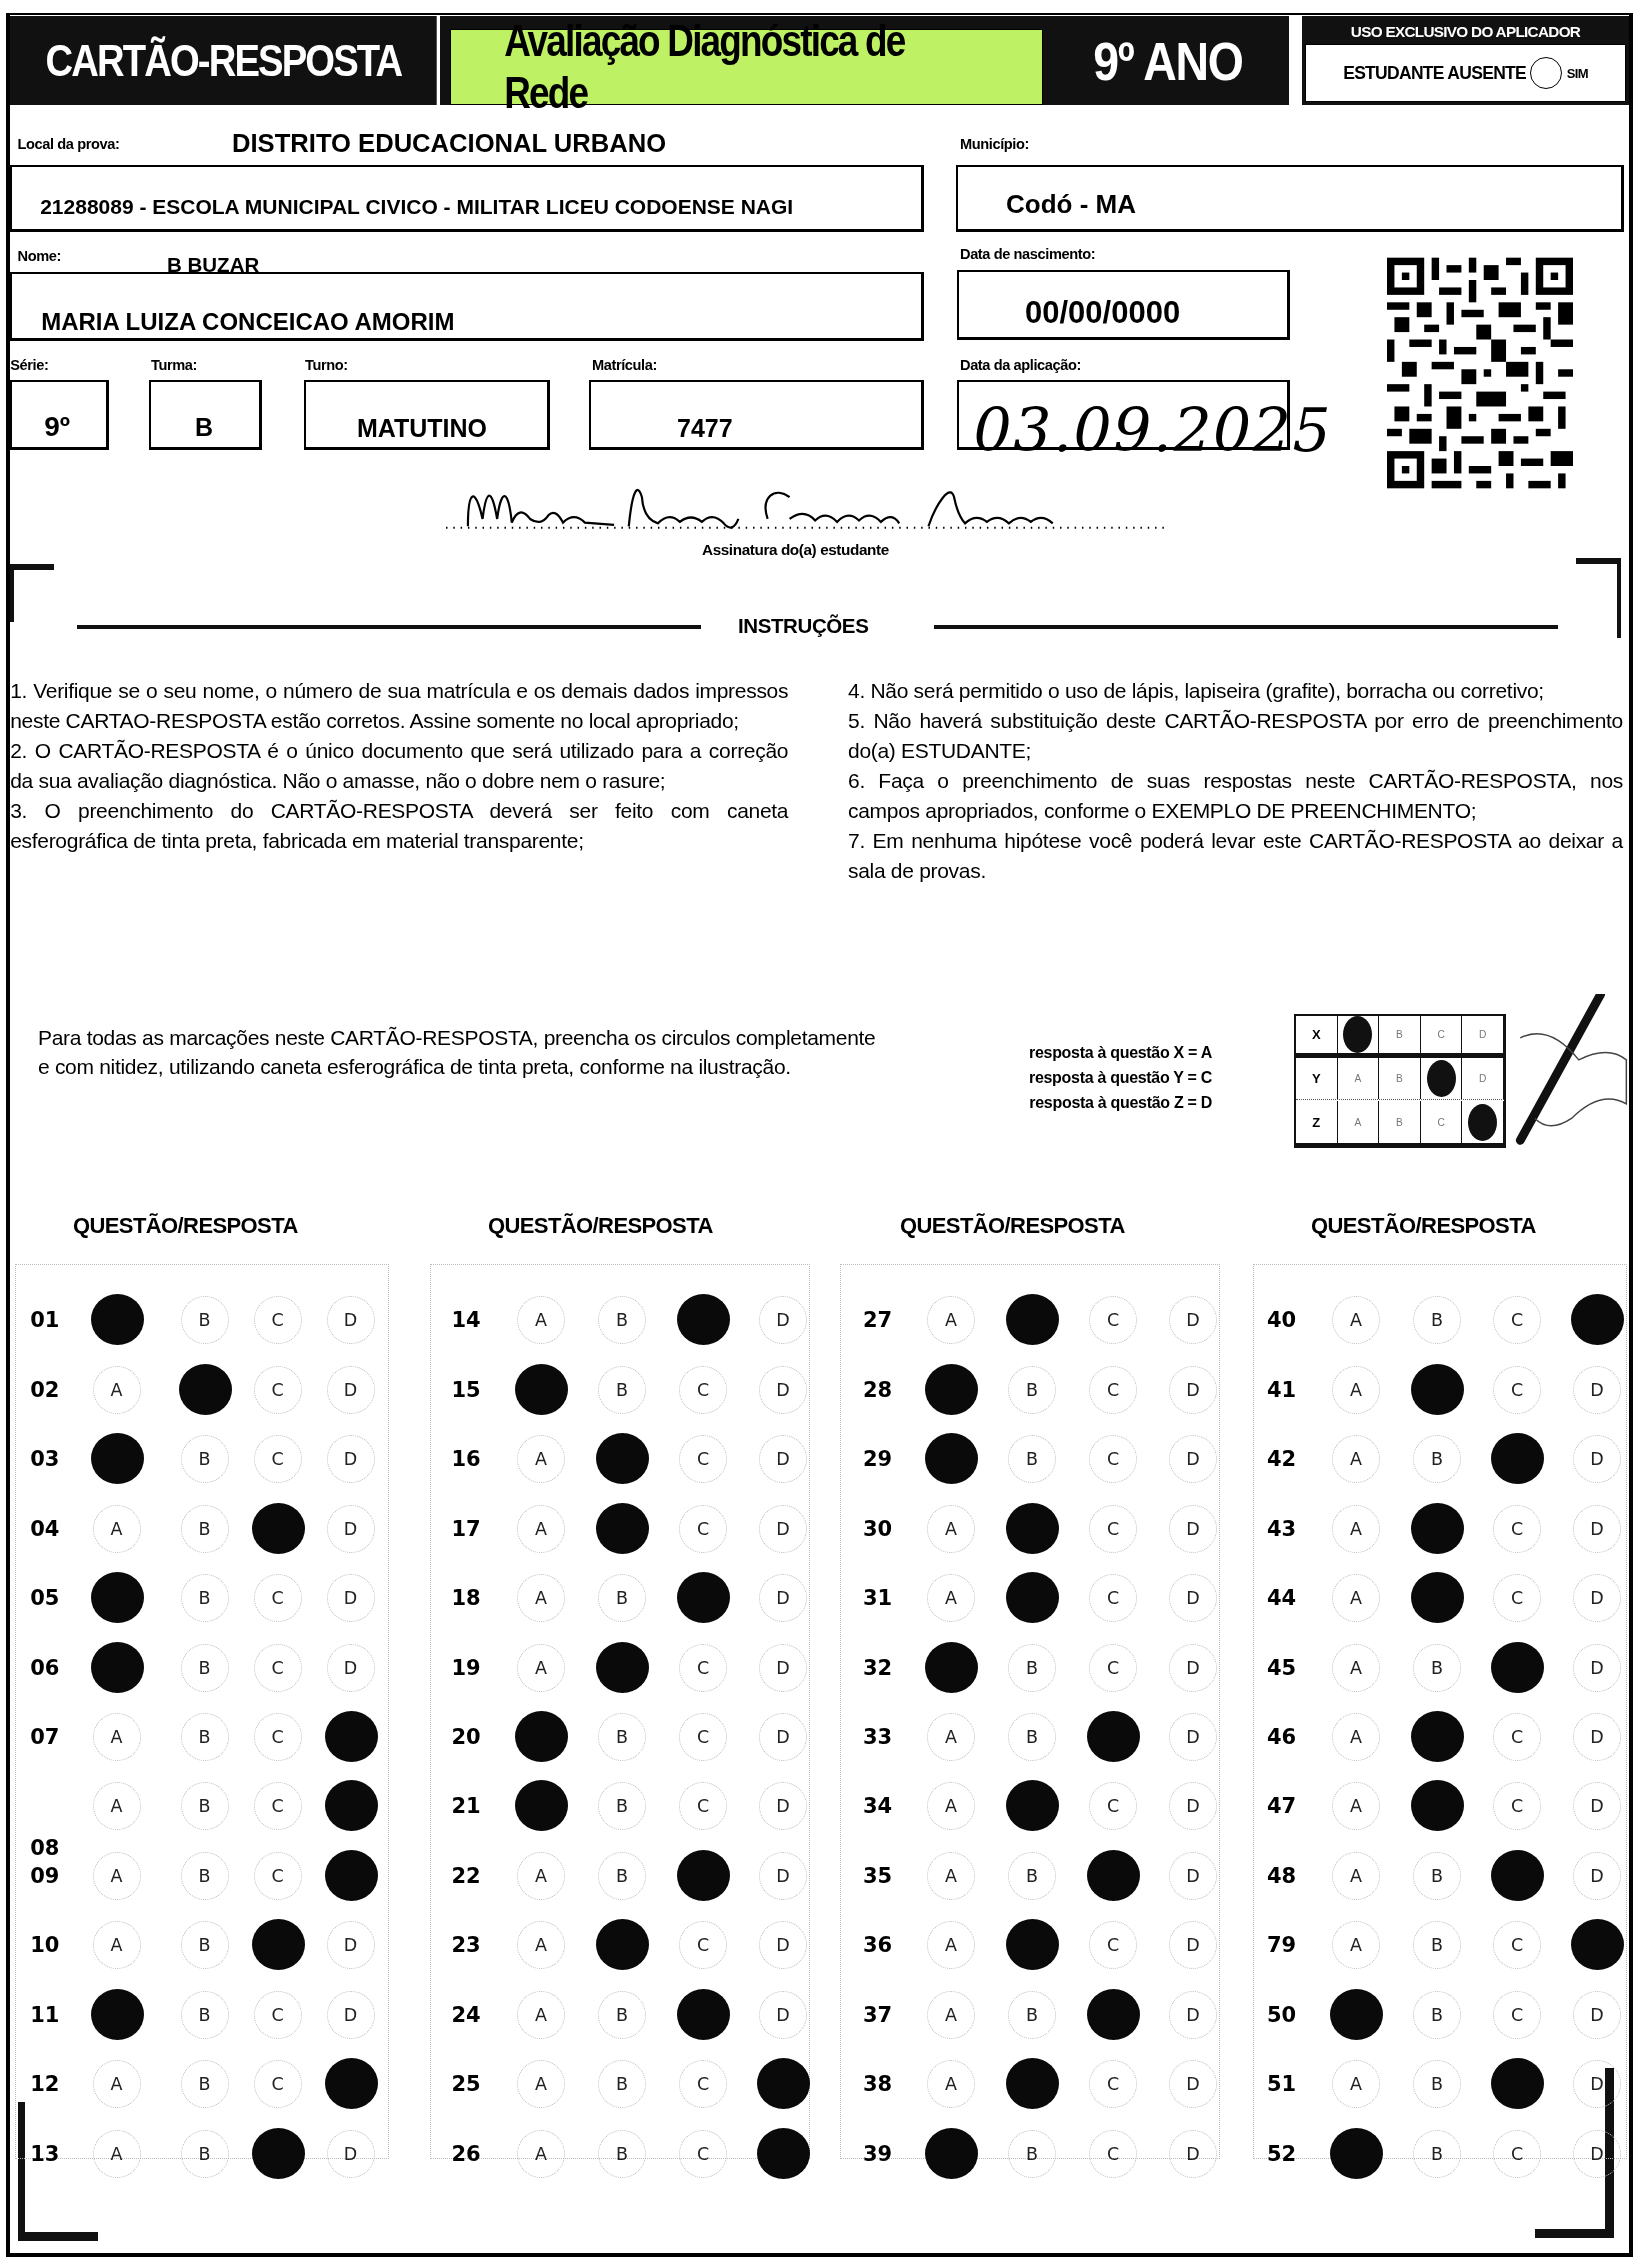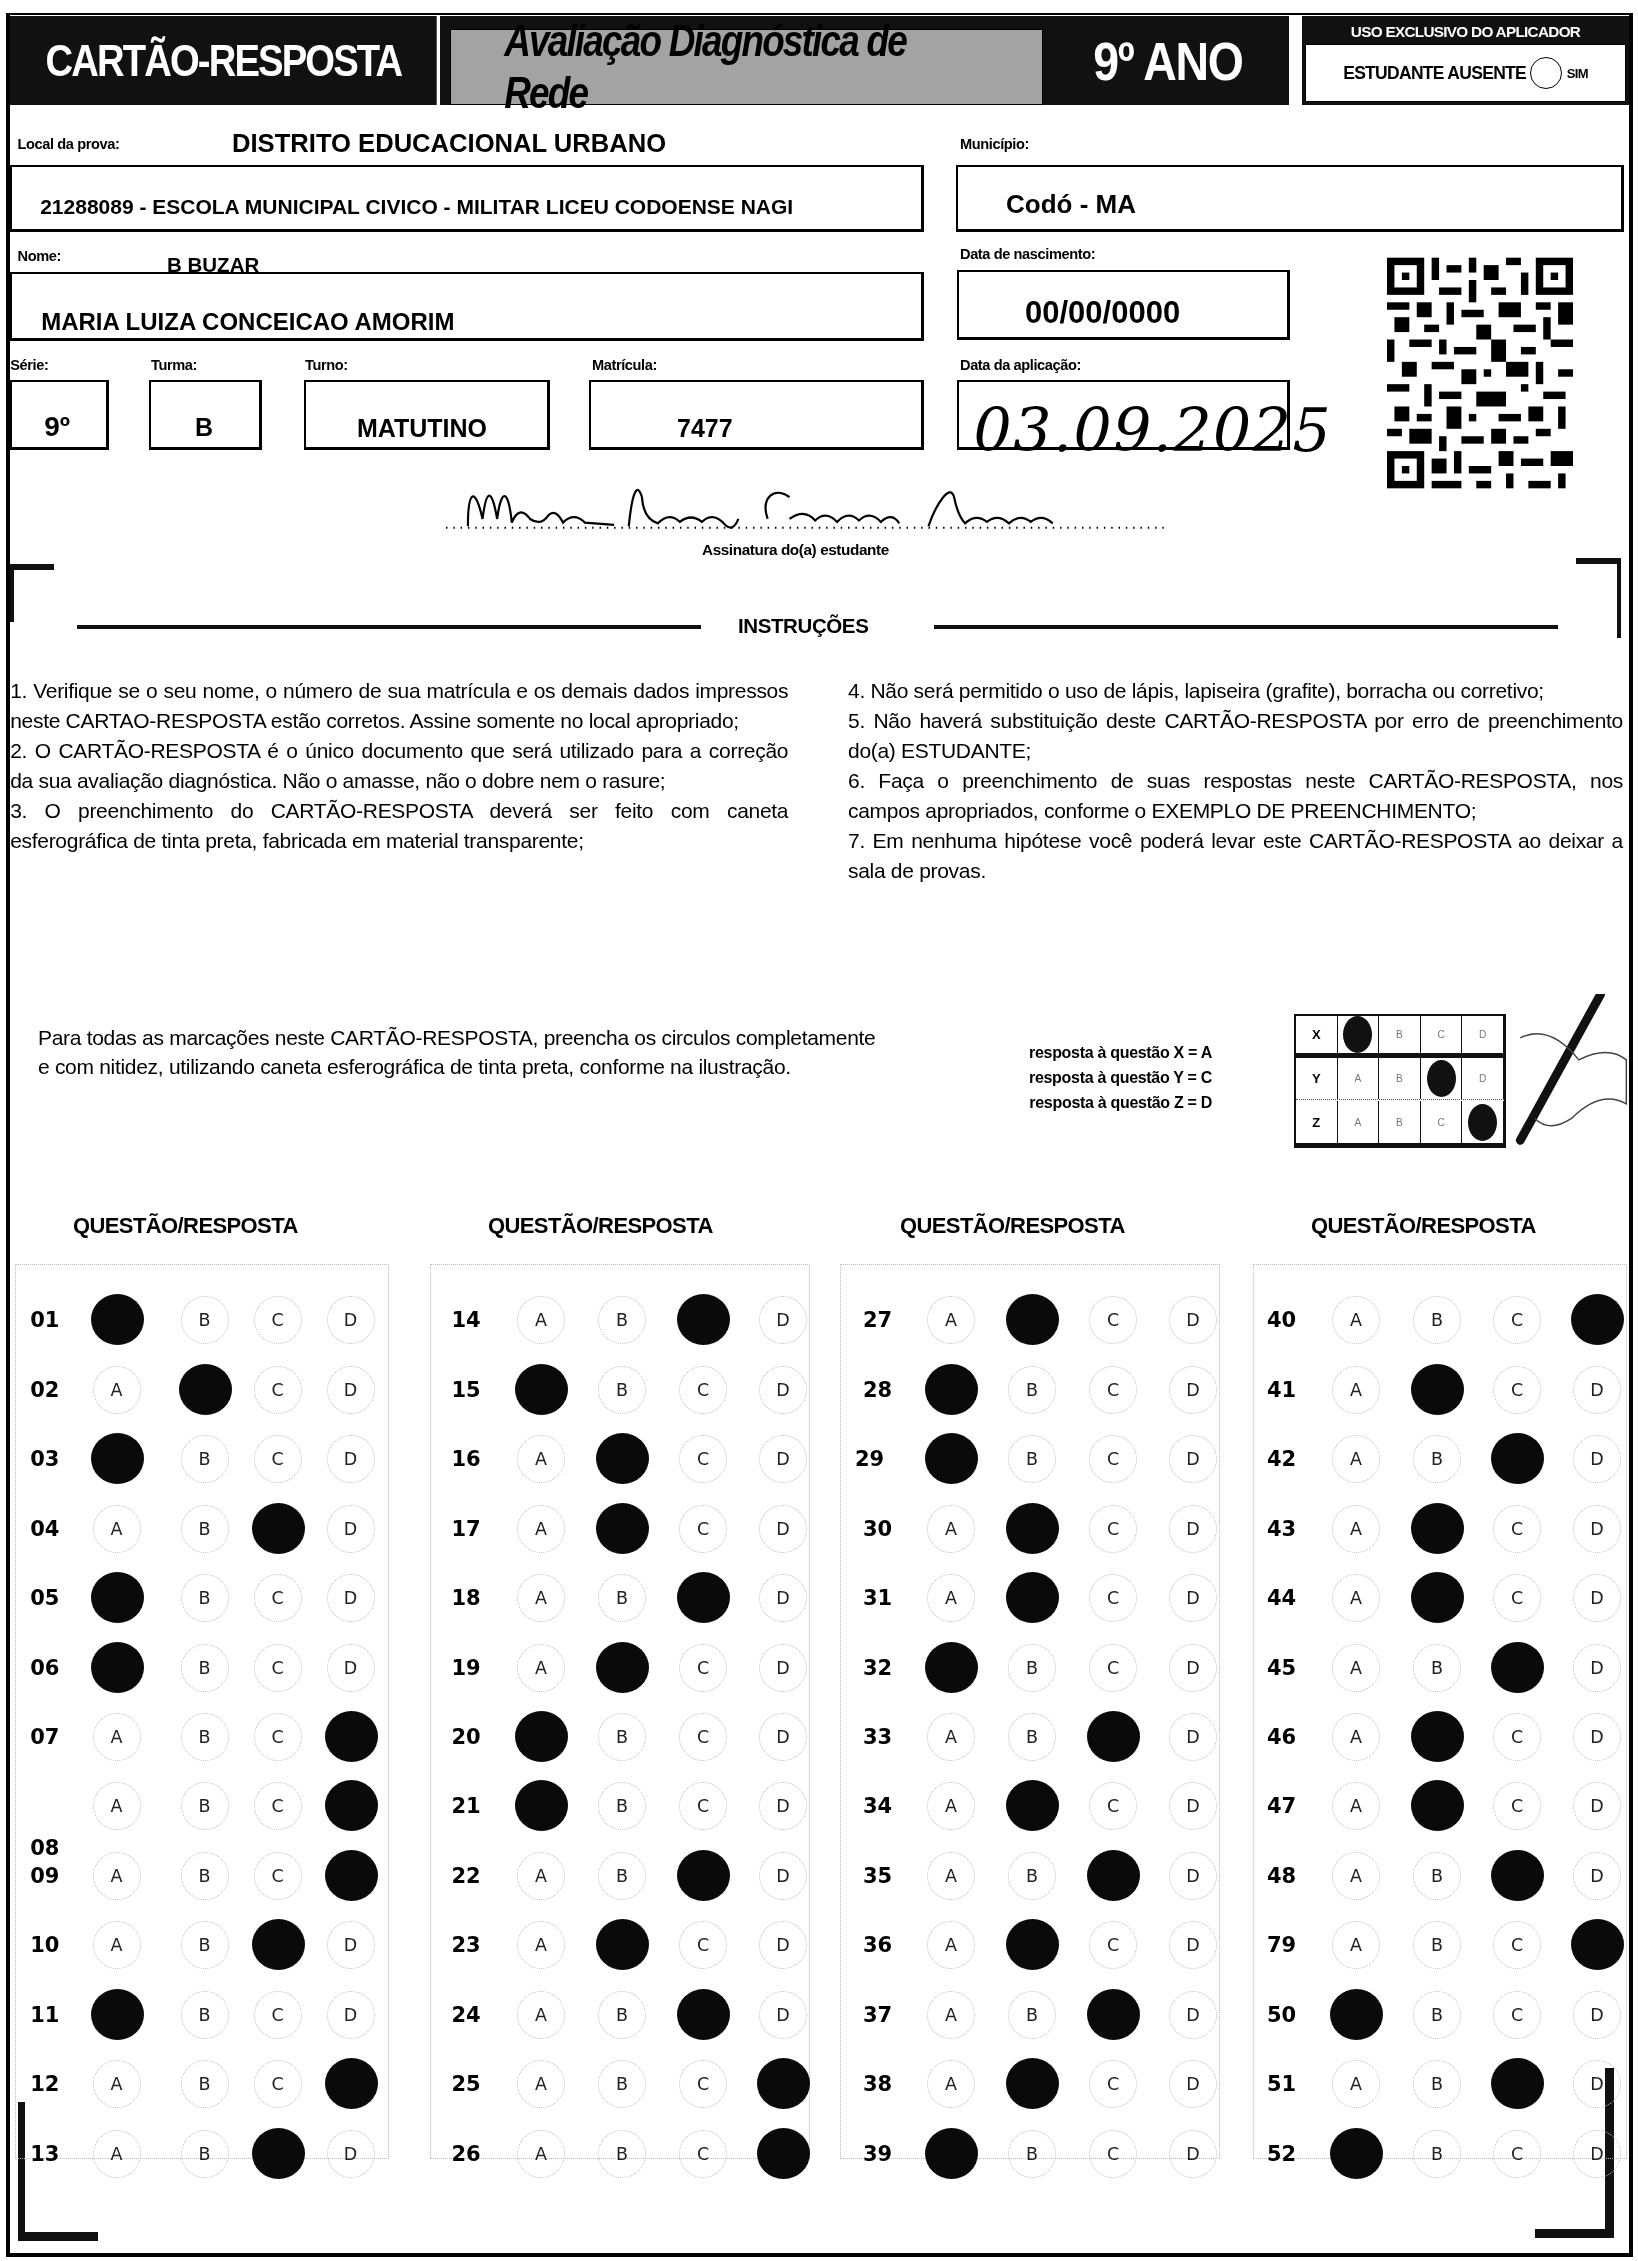--- a/index.html
+++ b/index.html
@@ -7,22 +7,22 @@
   body { font-family: "Liberation Sans", sans-serif; color: #000; position: relative; }
 
   .page-frame { position: absolute; left: 5.8px; top: 13px; width: 1627px; height: 2244px; border: 4.4px solid #000; border-top: 2.9px solid #000; }
 
   
   .hdr { position: absolute; top: 16px; left: 10.2px; right: 10.2px; height: 89px; }
   .hdr-title { position: absolute; left: 0; top: 0; width: 427px; height: 89px; background: #111; color: #fff;
     font-family: "Liberation Sans", sans-serif; font-weight: bold; font-size: 45px; letter-spacing: -2.2px;
     display: flex; align-items: center; justify-content: center; transform: scaleX(0.85); transform-origin: left center; width: 502px; }
   .hdr-sub { position: absolute; left: 430px; top: 0; width: 607px; height: 89px; background: #111; }
-  .hdr-sub-inner { position: absolute; left: 10.2px; top: 13px; right: 4.4px; bottom: 0; background: #a3a3a3; border: 1.5px solid #000;
-    display: flex; align-items: center; justify-content: flex-end; font-weight: bold; font-size: 45px; letter-spacing: -2.2px; font-style: italic; }
+  .hdr-sub-inner { position: absolute; left: 10.2px; top: 13px; right: 4.4px; bottom: 0; background: #bef264; border: 1.5px solid #000;
+    display: flex; align-items: center; justify-content: flex-end; font-weight: bold; font-size: 45px; letter-spacing: -2.2px; }
   .hdr-sub-inner span { display: inline-block; transform: scaleX(0.82); }
   .hdr-grade { position: absolute; left: 1036px; top: 0; width: 243px; height: 89px; background: #111; color: #fff;
     display: flex; align-items: center; justify-content: center; font-weight: bold; font-size: 54px; letter-spacing: -1.5px; }
   .hdr-grade span { display: inline-block; transform: scaleX(0.86); }
   .hdr-gap { position: absolute; left: 1279px; top: 0; width: 13px; height: 89px; background: #fff; }
   .hdr-aplic { position: absolute; left: 1292px; top: 0; right: 0; height: 89px; background: #111; }
   .hdr-aplic-title { color: #fff; font-size: 15.3px; font-weight: bold; text-align: center; padding-top: 7.3px; letter-spacing: -0.7px; }
   .hdr-aplic-box { position: absolute; left: 2.9px; right: 2.9px; top: 28px; bottom: 2.9px; background: #fff; border: 1.5px solid #000;
     display: flex; align-items: center; justify-content: center; gap: 4.4px; font-weight: bold; font-size: 17.5px; letter-spacing: -0.7px; }
   .absent-radio { width: 32px; height: 32px; border: 1.5px solid #000; border-radius: 50%; display: inline-block; }
@@ -502,21 +502,21 @@
       <div class="bubble" style="left: 352px;">D</div>
     </div>
     <div class="ans-row" style="top: 90px;">
       <div class="qnum" style="left: 22px;">28</div>
       <div class="bubble filled" style="left: 110px;">A</div>
       <div class="bubble" style="left: 191px;">B</div>
       <div class="bubble" style="left: 272px;">C</div>
       <div class="bubble" style="left: 352px;">D</div>
     </div>
     <div class="ans-row" style="top: 159px;">
-      <div class="qnum" style="left: 14px;">29</div>
+      <div class="qnum" style="left: 22px;">29</div>
       <div class="bubble filled" style="left: 110px;">A</div>
       <div class="bubble" style="left: 191px;">B</div>
       <div class="bubble" style="left: 272px;">C</div>
       <div class="bubble" style="left: 352px;">D</div>
     </div>
     <div class="ans-row" style="top: 229px;">
       <div class="qnum" style="left: 22px;">30</div>
       <div class="bubble" style="left: 110px;">A</div>
       <div class="bubble filled" style="left: 191px;">B</div>
       <div class="bubble" style="left: 272px;">C</div>

